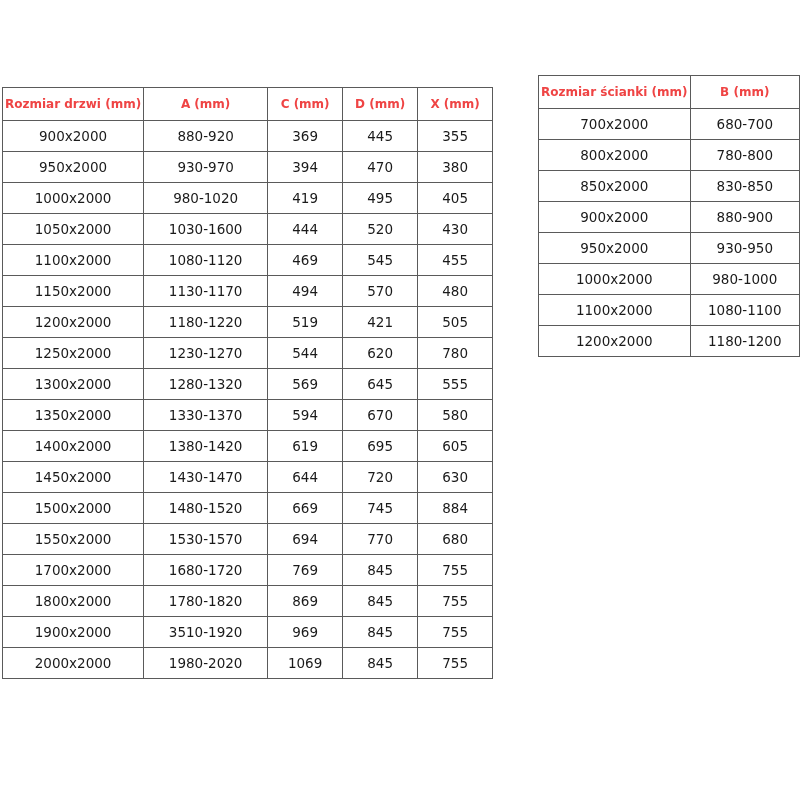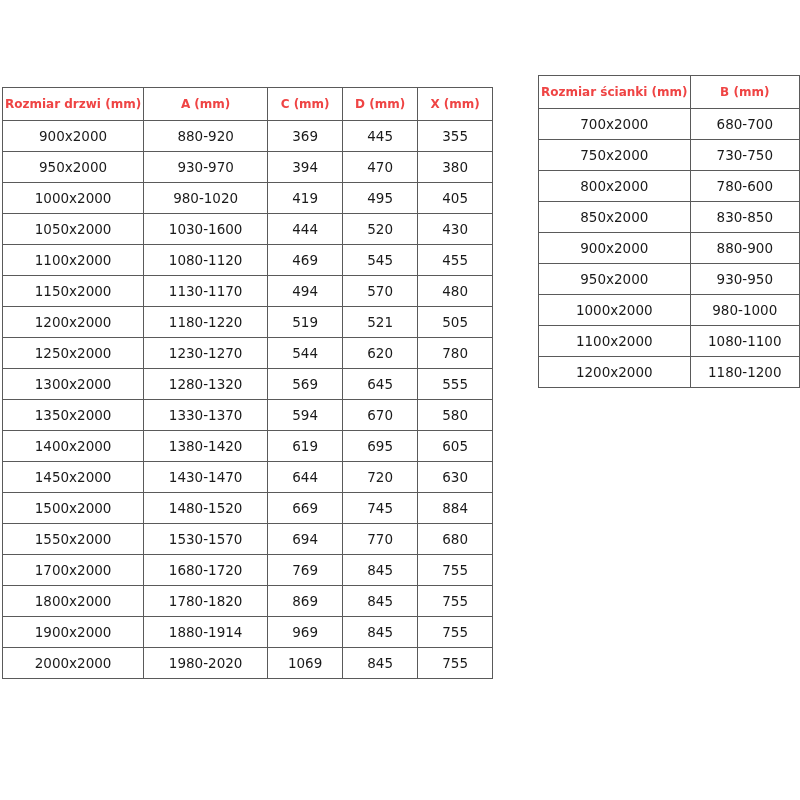--- a/index.html
+++ b/index.html
@@ -114,21 +114,21 @@
           <td>1150x2000</td>
           <td>1130-1170</td>
           <td>494</td>
           <td>570</td>
           <td>480</td>
         </tr>
         <tr>
           <td>1200x2000</td>
           <td>1180-1220</td>
           <td>519</td>
-          <td>521</td>
+          <td>421</td>
           <td>505</td>
         </tr>
         <tr>
           <td>1250x2000</td>
           <td>1230-1270</td>
           <td>544</td>
           <td>620</td>
           <td>780</td>
         </tr>
         <tr>
@@ -182,21 +182,21 @@
         </tr>
         <tr>
           <td>1800x2000</td>
           <td>1780-1820</td>
           <td>869</td>
           <td>845</td>
           <td>755</td>
         </tr>
         <tr>
           <td>1900x2000</td>
-          <td>1880-1914</td>
+          <td>3510-1920</td>
           <td>969</td>
           <td>845</td>
           <td>755</td>
         </tr>
         <tr>
           <td>2000x2000</td>
           <td>1980-2020</td>
           <td>1069</td>
           <td>845</td>
           <td>755</td>
@@ -214,26 +214,22 @@
           <th>Rozmiar ścianki (mm)</th>
           <th>B (mm)</th>
         </tr>
       </thead>
       <tbody>
         <tr>
           <td>700x2000</td>
           <td>680-700</td>
         </tr>
         <tr>
-          <td>750x2000</td>
-          <td>730-750</td>
-        </tr>
-        <tr>
           <td>800x2000</td>
-          <td>780-600</td>
+          <td>780-800</td>
         </tr>
         <tr>
           <td>850x2000</td>
           <td>830-850</td>
         </tr>
         <tr>
           <td>900x2000</td>
           <td>880-900</td>
         </tr>
         <tr>

